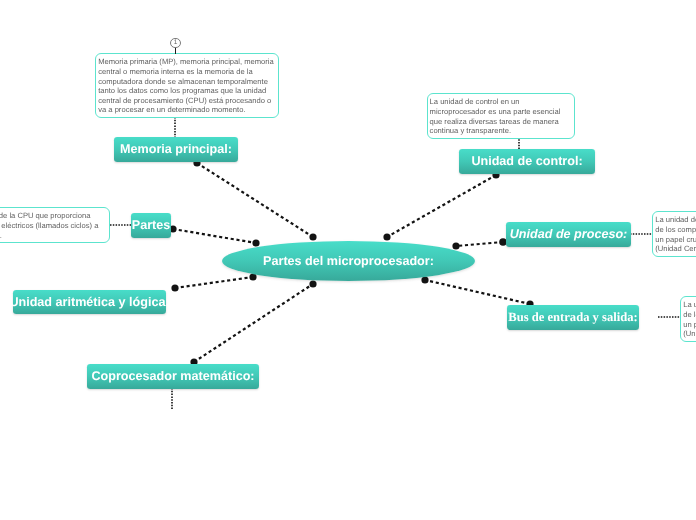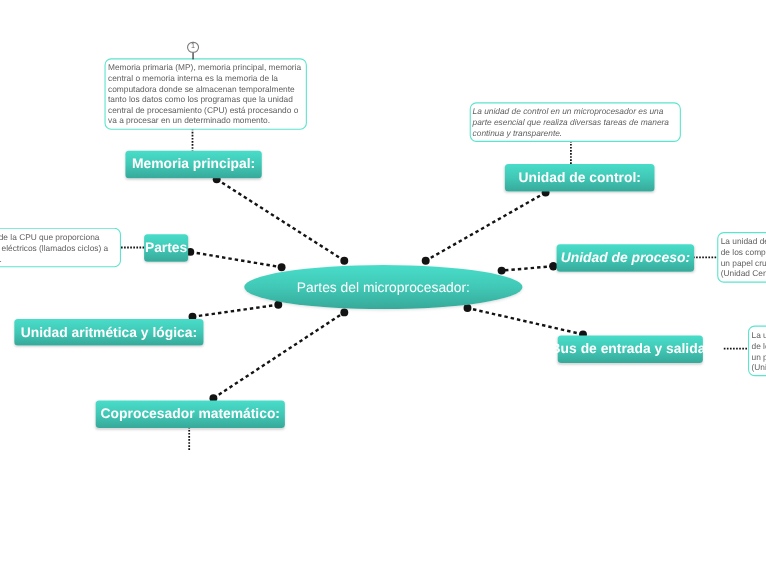--- a/index.html
+++ b/index.html
@@ -8,21 +8,21 @@
   #canvas{position:absolute;left:0;top:0;width:696px;height:520px;transform:translateZ(0);}
   svg.links{position:absolute;left:0;top:0;width:696px;height:520px;}
 
   .node{position:absolute;box-sizing:border-box;border-radius:3.2px;color:#fff;
         font-weight:bold;font-size:12.6px;white-space:nowrap;
         background:linear-gradient(180deg,#48ddc9 0%,#41c8b6 50%,#37a99a 100%);
         box-shadow:0 1px 2px rgba(60,60,60,0.20);
         display:flex;align-items:center;justify-content:center;line-height:1;}
 
   .central{position:absolute;box-sizing:border-box;border-radius:50%;color:#fff;
-        font-weight:normal;font-size:12.6px;white-space:nowrap;
+        font-weight:bold;font-size:12.6px;white-space:nowrap;
         background:linear-gradient(180deg,#48ddc9 0%,#41c8b6 50%,#37a99a 100%);
         box-shadow:0 1px 2.5px rgba(60,60,60,0.18);
         display:flex;align-items:center;justify-content:center;line-height:1;text-align:right;}
 
   .note{position:absolute;box-sizing:border-box;border:1.4px solid #5ce4ce;
         border-radius:6px;background:#fff;color:#616161;
         font-size:7.6px;line-height:9.6px;padding:3.4px 2.2px 2px 2.2px;}
   .note.wide{padding-left:1.6px;padding-right:1.6px;}
   .note.narrow{padding-left:6.4px;padding-right:8.0px;}
   .note.tight{padding-left:1.1px;padding-right:1.1px;letter-spacing:-0.055px;}
@@ -79,50 +79,50 @@
   </div>
 
   <div class="node" style="left:114px;top:137px;width:124px;height:25px;">
     <span>Memoria principal:</span>
   </div>
 
   <div class="node" style="left:131px;top:213px;width:40px;height:25px;">
     <span>Partes</span>
   </div>
 
-  <div class="node" style="left:13px;top:290px;width:172px;height:24px;">
+  <div class="node" style="left:13px;top:290px;width:153px;height:24px;">
     <span>Unidad aritmética y lógica:</span>
   </div>
 
   <div class="node" style="left:87px;top:364px;width:172px;height:25px;justify-content:center;">
     <span>Coprocesador matemático:</span>
   </div>
 
   <div class="node" style="left:459px;top:149px;width:136px;height:25px;">
     <span>Unidad de control:</span>
   </div>
 
   <div class="node" style="left:506px;top:222px;width:125px;height:25px;font-style:italic;">
     <span>Unidad de proceso:</span>
   </div>
 
-  <div class="node" style="left:507px;top:305px;width:132px;height:25px;">
+  <div class="node" style="left:507px;top:305px;width:132px;height:25px;font-family:Liberation Serif, serif;">
     <span>Bus de entrada y salida:</span>
   </div>
 
   <div class="note" style="left:83px;top:53px;width:184px;margin-left:12px;">
     <span>Memoria primaria (MP), memoria principal, memoria central o memoria interna es la memoria de la computadora donde se almacenan temporalmente tanto los datos como los programas que la unidad central de procesamiento (CPU) está procesando o va a procesar en un determinado momento.</span>
   </div>
 
   <div class="note narrow" style="left:-74px;top:207px;width:184px;">
     <span>Es un componente de la CPU que proporciona una serie de pulsos eléctricos (llamados ciclos) a intervalos regulares.</span>
   </div>
 
 
-  <div class="note wide" style="left:427px;top:93px;width:192px;font-style:italic;">
+  <div class="note wide" style="left:427px;top:93px;width:148px;">
     <span>La unidad de control en un microprocesador es una parte esencial que realiza diversas tareas de manera continua y transparente.</span>
   </div>
 
   <div class="note" style="left:652px;top:211px;width:184px;">
     <span>La unidad de proceso es la encargada del manejo de los componentes del sistema, donde desempeña un papel crucial dentro de la CPU del equipo (Unidad Central de Procesamiento).</span>
   </div>
 
   <div class="note" style="left:680px;top:296px;width:184px;">
     <span>La unidad de bus es la encargada del movimiento de los datos dentro del sistema, donde desempeña un papel crucial dentro de la CPU del equipo (Unidad Central de Procesamiento).</span>
   </div>

